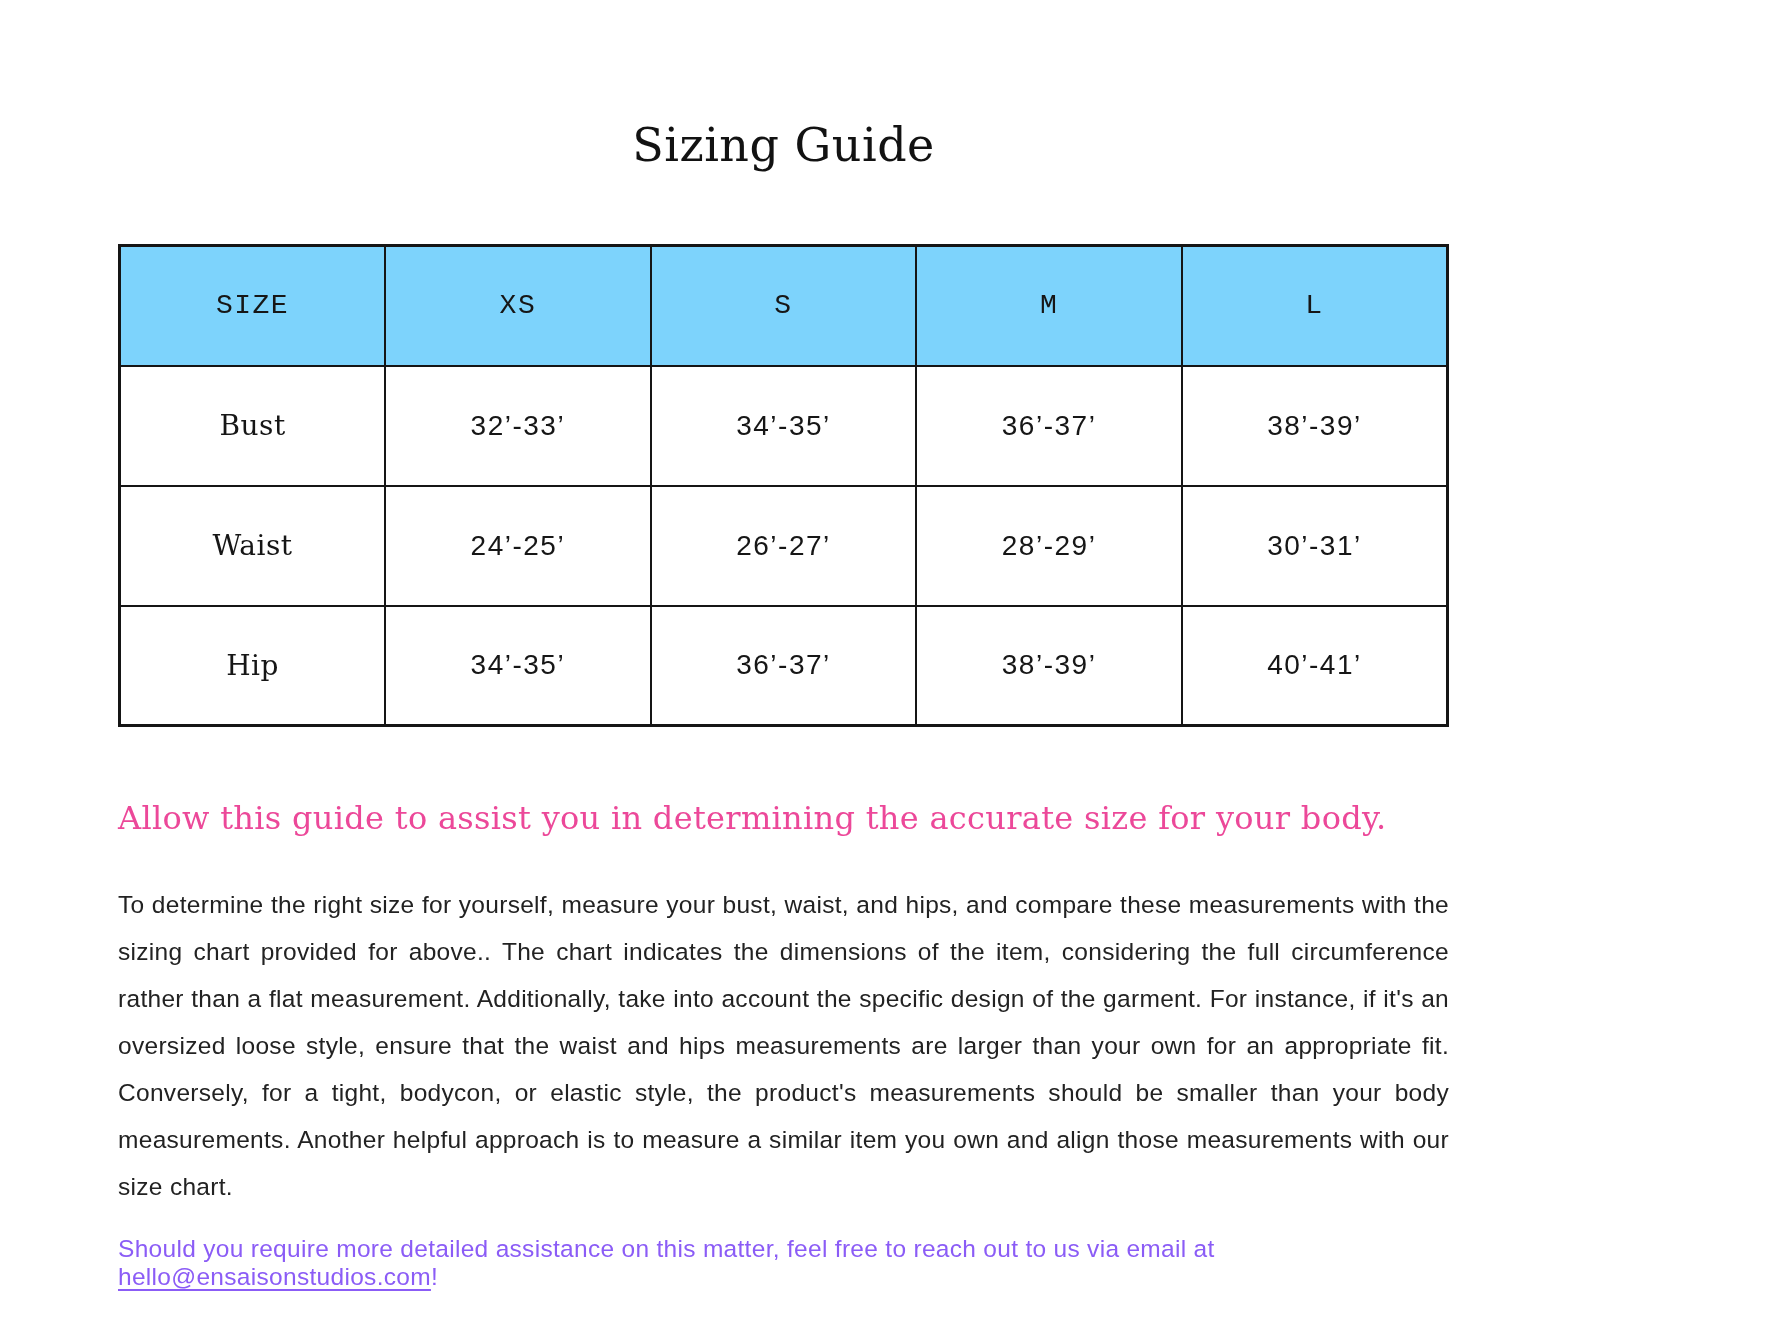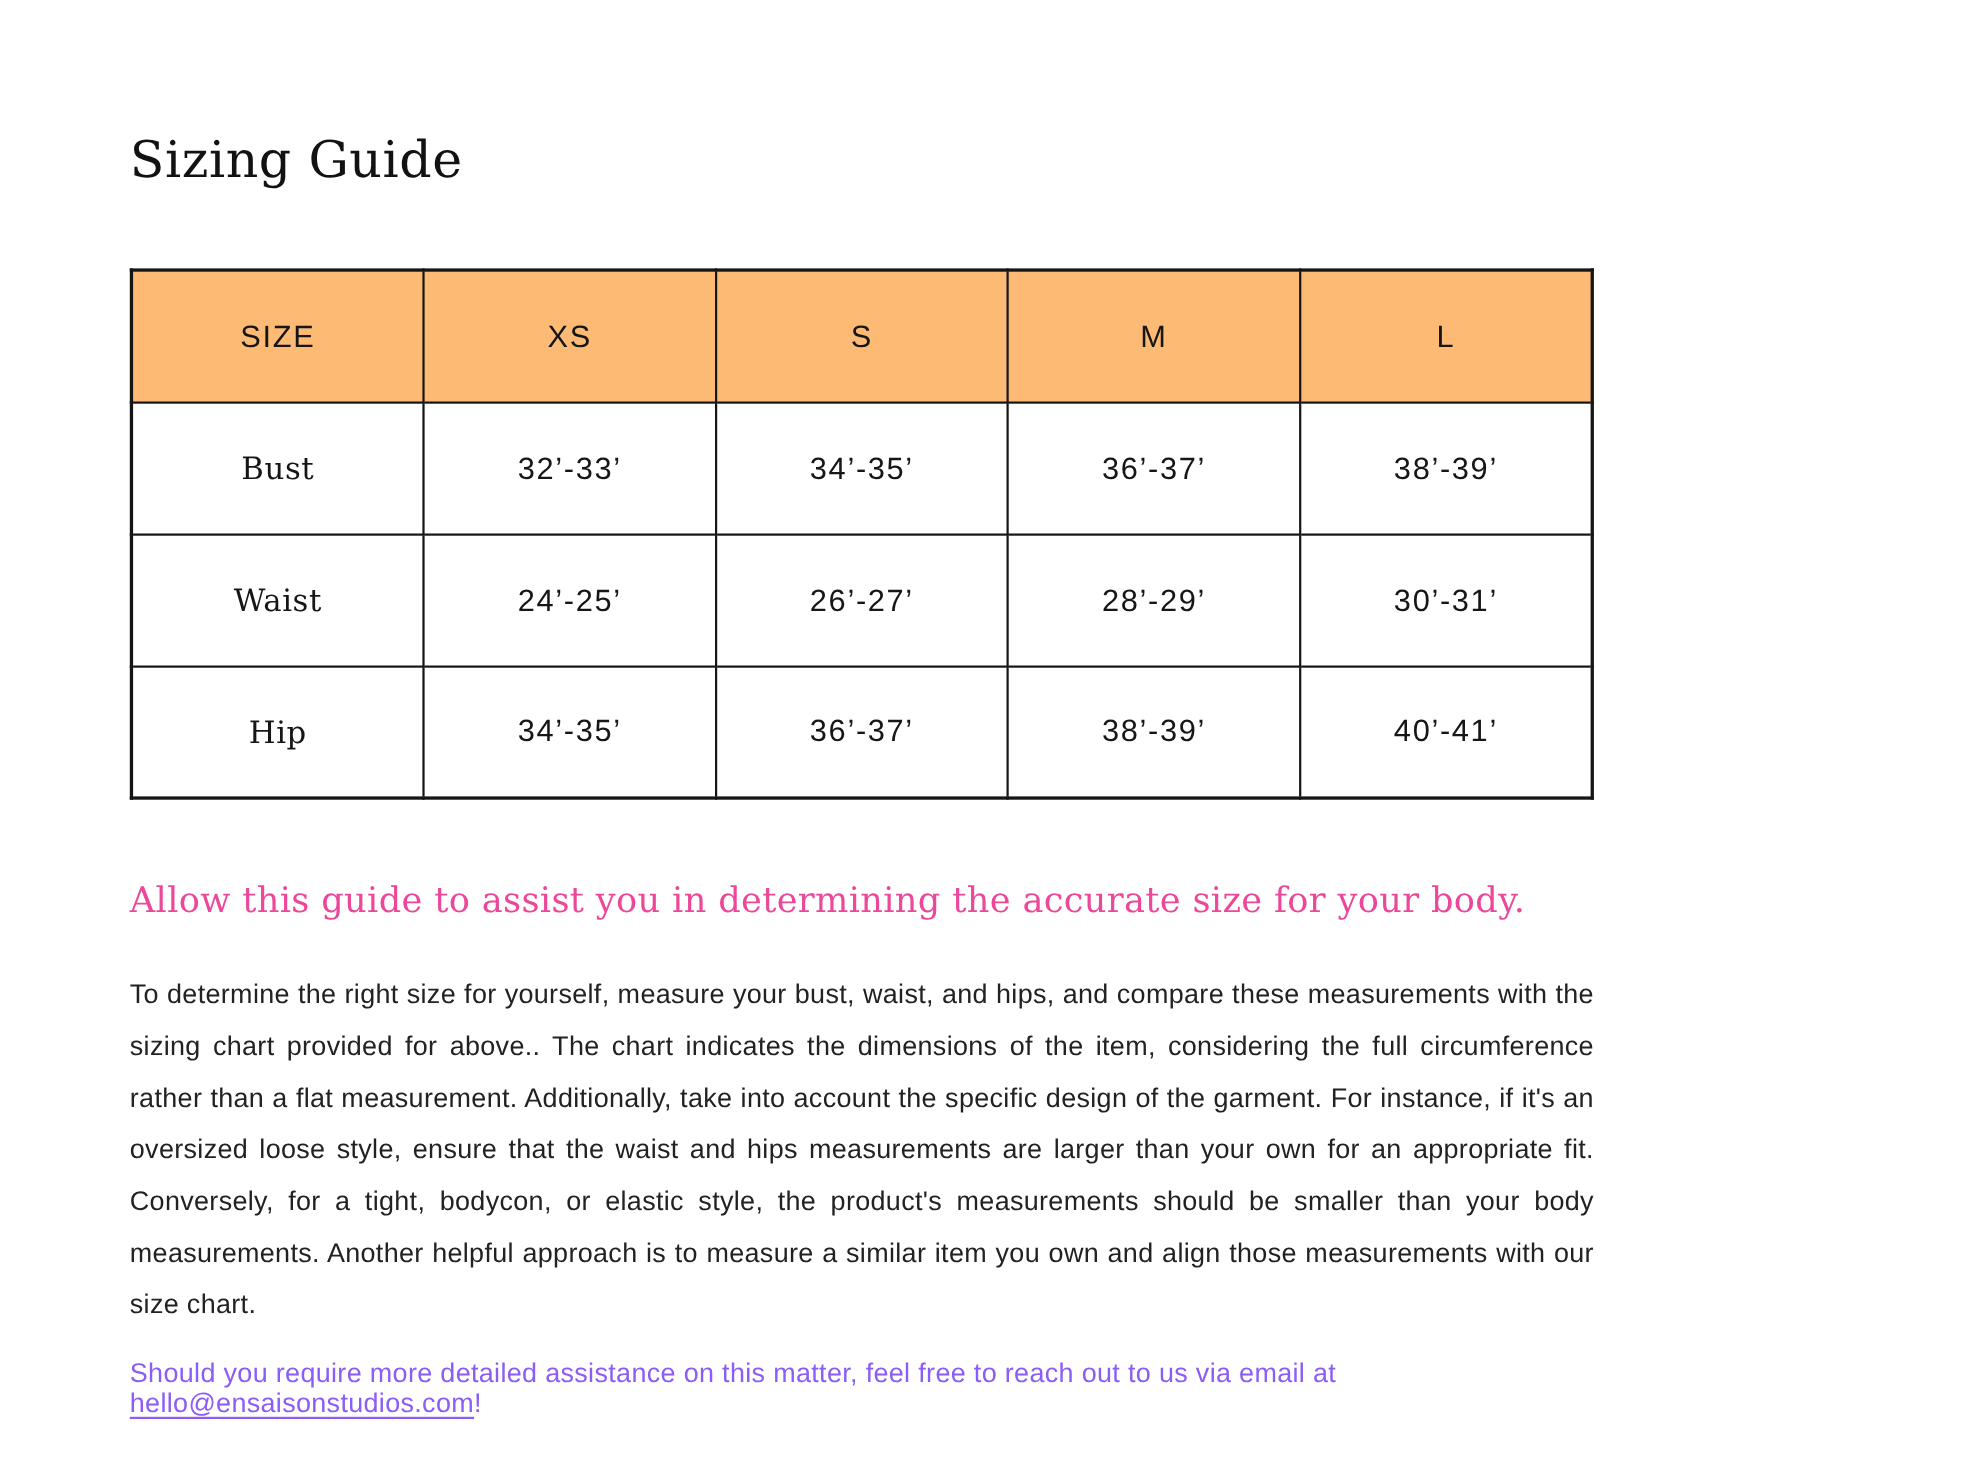--- a/index.html
+++ b/index.html
@@ -13,21 +13,21 @@
     color: #1e1e1e;
   }
   .content {
     position: absolute;
     left: 118px;
     top: 0;
     width: 1331px;
   }
   .page-title {
     margin-top: 118px;
-    text-align: left;
+    text-align: center;
     font-family: "DejaVu Serif", serif;
     font-weight: 400;
     font-size: 46px;
     letter-spacing: 0.5px;
     color: #121212;
   }
   table.size-table {
     margin-top: 72px;
     width: 100%;
     border-collapse: collapse;
@@ -36,22 +36,22 @@
   }
   .size-table th, .size-table td {
     border: 2px solid #151515;
     text-align: center;
     vertical-align: middle;
     height: 120px;
     font-weight: 400;
     color: #161616;
   }
   .size-table thead th {
-    background: #fdba74;
-    font-family: Liberation Sans, sans-serif;
+    background: #7dd3fc;
+    font-family: Liberation Mono, monospace;
     font-size: 28px;
     letter-spacing: 1.5px;
   }
   .row-label {
     font-family: "DejaVu Serif", serif;
     font-size: 28px;
     letter-spacing: 0.5px;
   }
   .size-value {
     font-family: "Liberation Sans", sans-serif;

